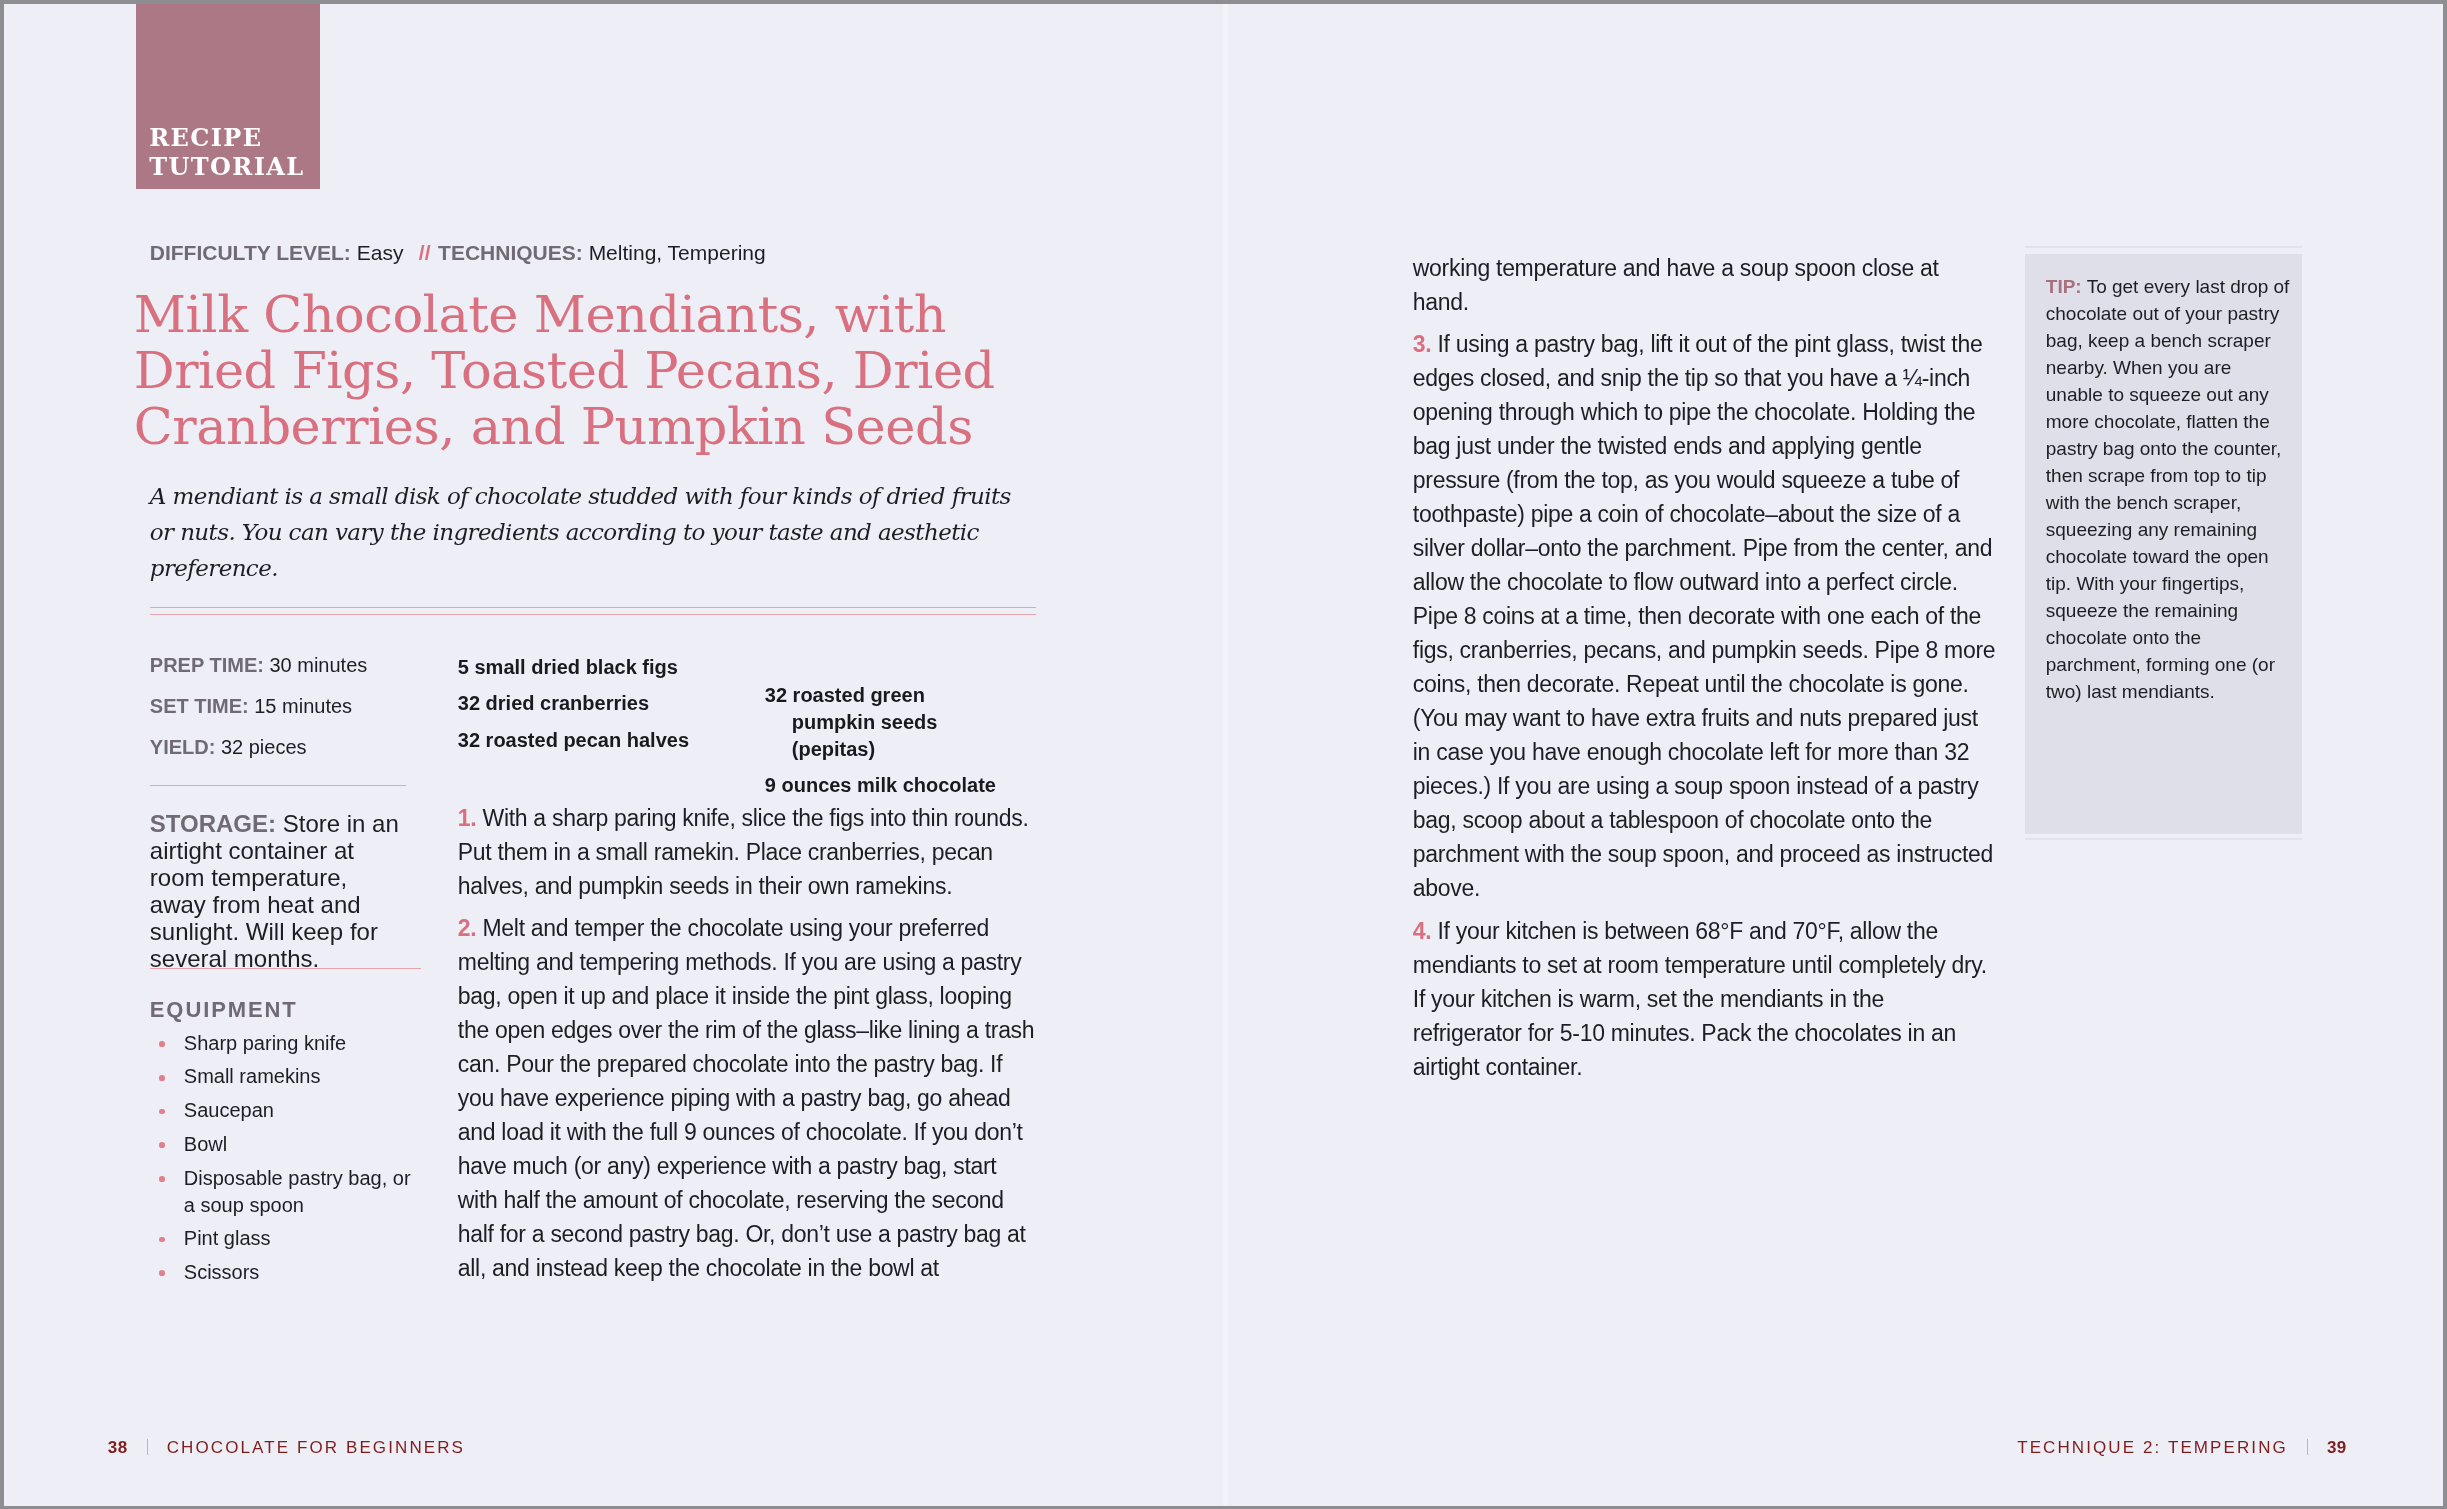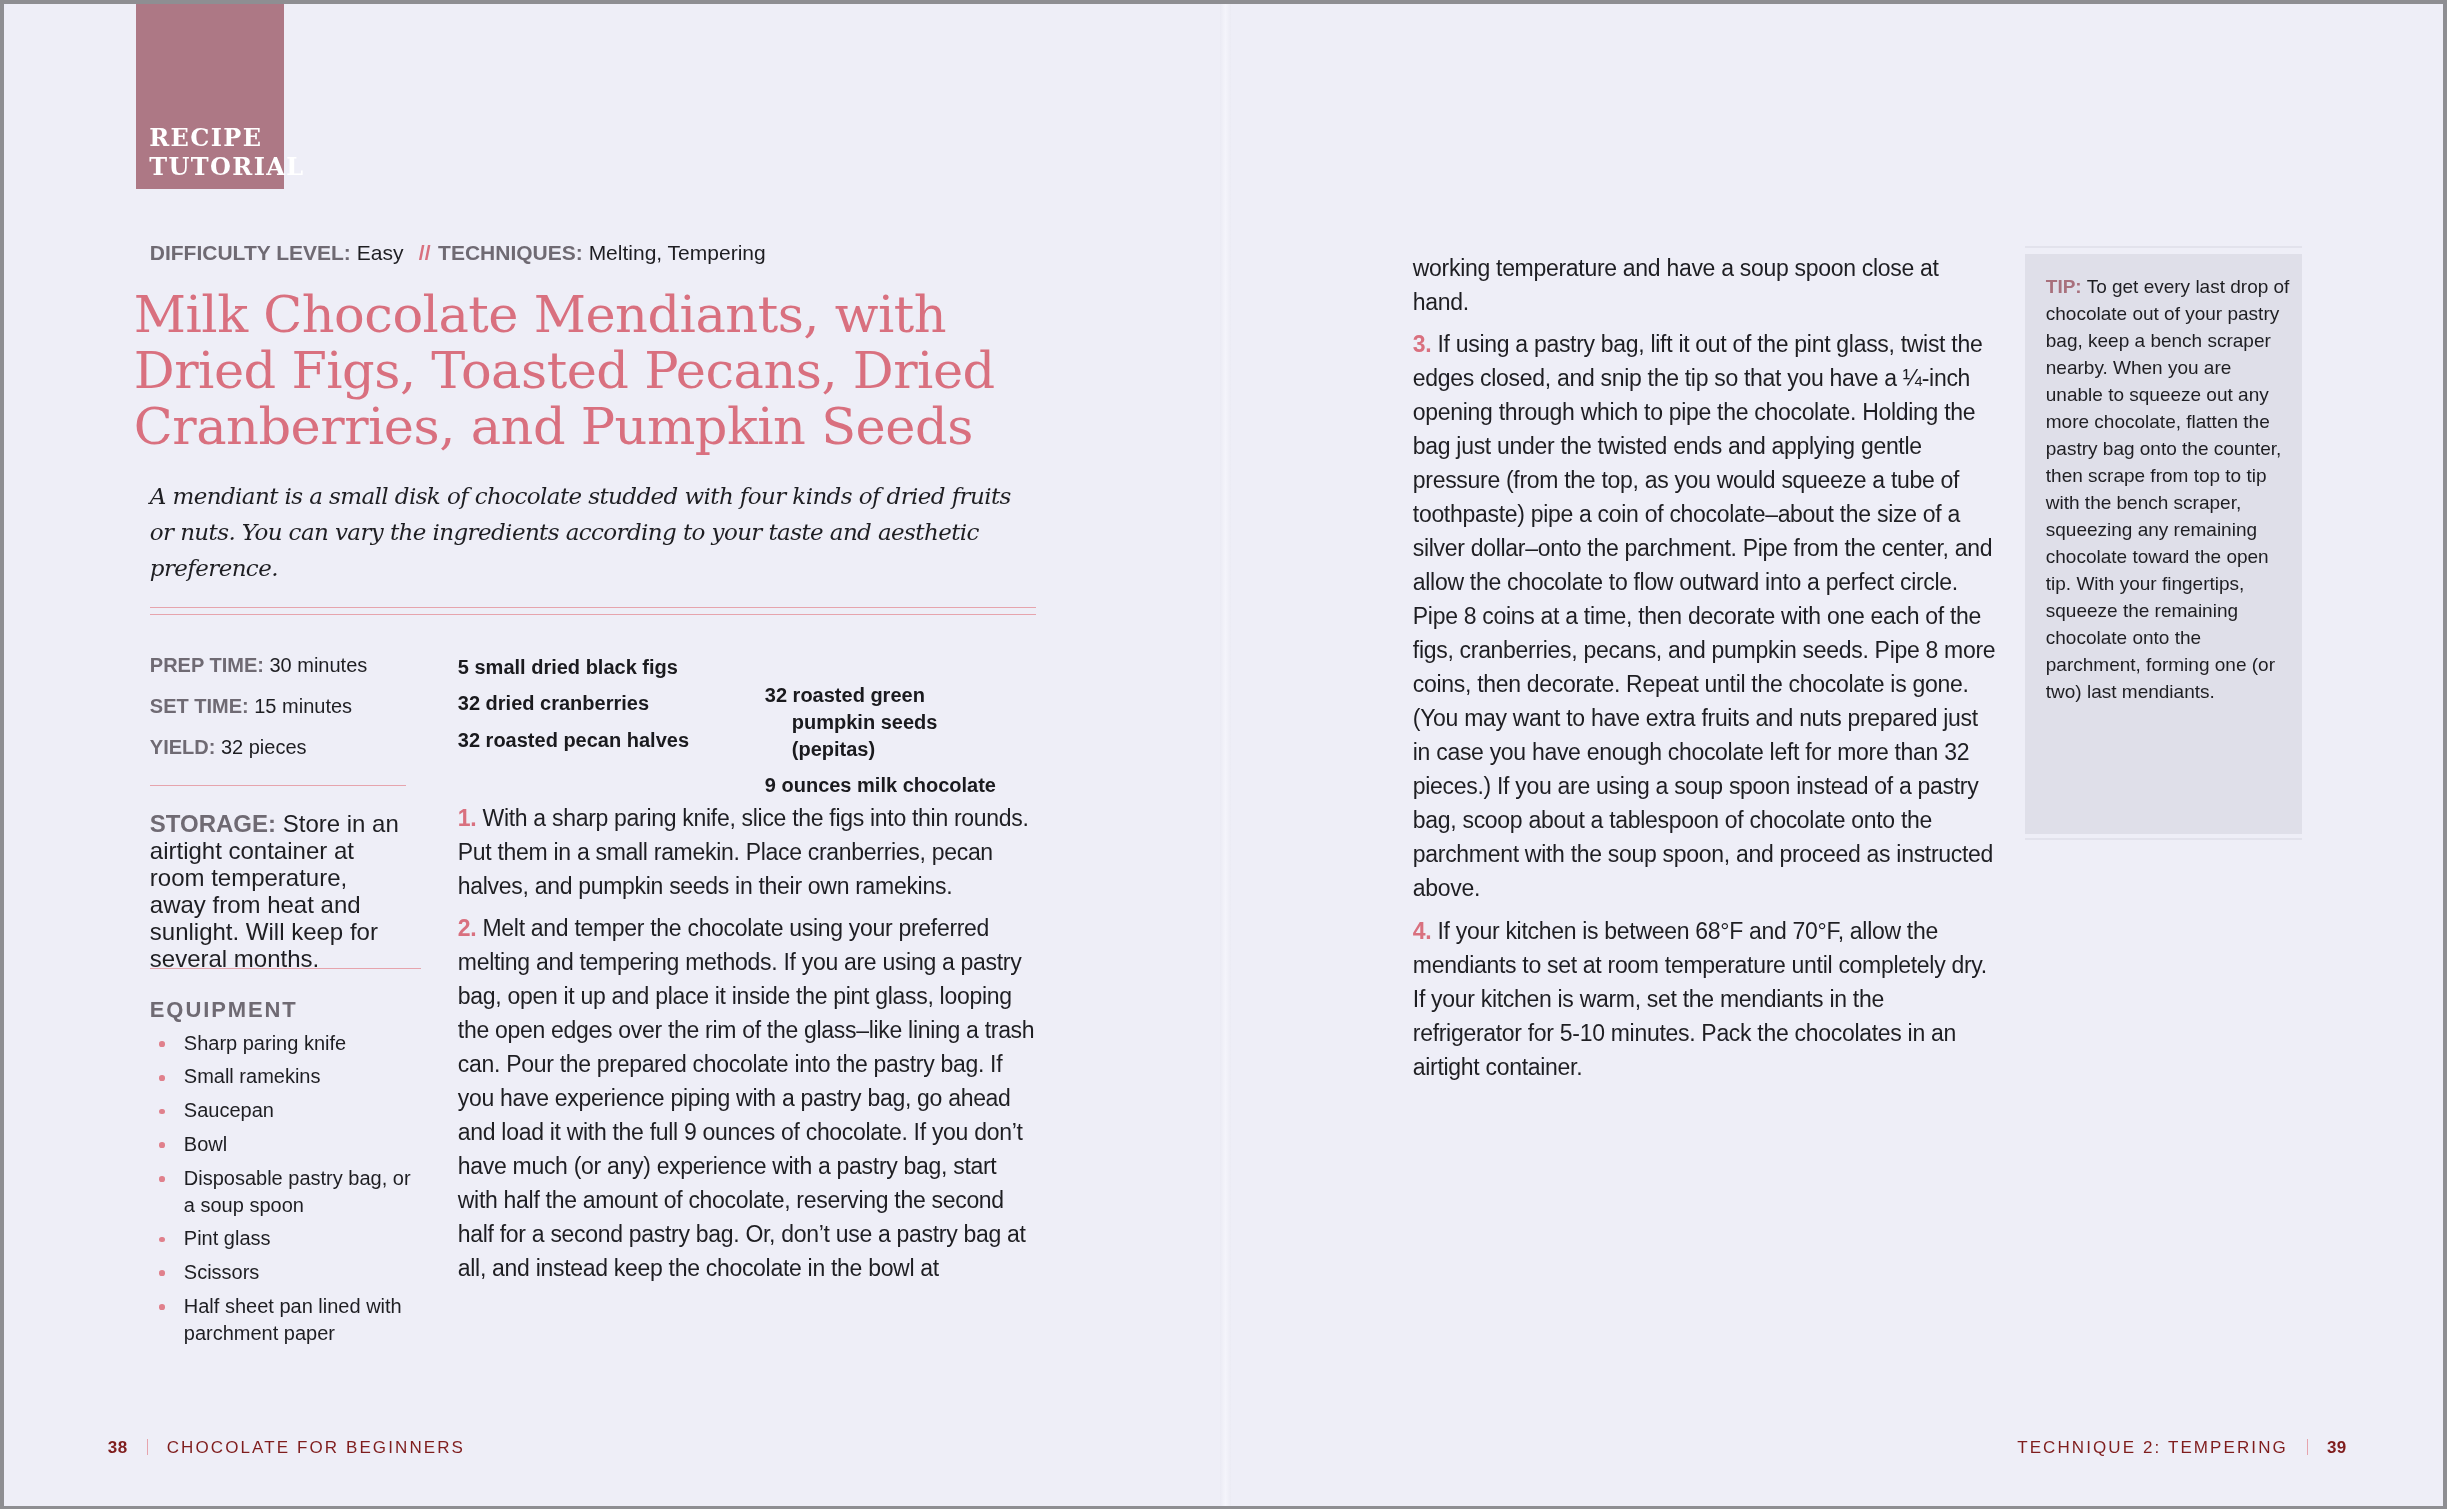--- a/index.html
+++ b/index.html
@@ -16,21 +16,21 @@
     overflow: hidden;
   }
   .gutter {
     position: absolute; left: 1216px; top: 0; width: 11.5px; height: 100%;
     background: linear-gradient(to right, #ebebf4, #f4f4fb, #ebebf4);
   }
   .abs { position: absolute; }
 
   
   .badge {
-    left: 132px; top: 0; width: 148px; height: 185px;
+    left: 132px; top: 0; width: 184px; height: 185px;
     background: #ad7885;
   }
   .badge-text {
     position: absolute; left: 13.4px; bottom: 7.6px;
     font-family: "DejaVu Serif", serif; font-weight: bold;
     color: #ffffff; font-size: 24px; line-height: 29px; letter-spacing: 1.4px;
   }
   .badge-text span { display: block; }
 
   .meta-line {
@@ -170,21 +170,20 @@
   <div class="abs equip-h">EQUIPMENT</div>
 
   <ul class="abs equip-list">
     <li><span class="bullet"></span><span>Sharp paring knife</span></li>
     <li><span class="bullet"></span><span>Small ramekins</span></li>
     <li><span class="bullet"></span><span>Saucepan</span></li>
     <li><span class="bullet"></span><span>Bowl</span></li>
     <li><span class="bullet"></span><span>Disposable pastry bag, or a soup spoon</span></li>
     <li><span class="bullet"></span><span>Pint glass</span></li>
     <li><span class="bullet"></span><span>Scissors</span></li>
-    <li><span class="bullet"></span><span>Half sheet pan lined with parchment paper</span></li>
   </ul>
 
   <div class="abs ing-col" style="left:454px; top:650px; width:287px;">
     <div>5 small dried black figs</div>
     <div>32 dried cranberries</div>
     <div>32 roasted pecan halves</div>
   </div>
   <div class="abs ing-col" style="left:761px; top:650px; width:277px;margin-top:28px;">
     <div class="wrap" style="width:201px;">32 roasted green pumpkin seeds (pepitas)</div>
     <div>9 ounces milk chocolate</div>

